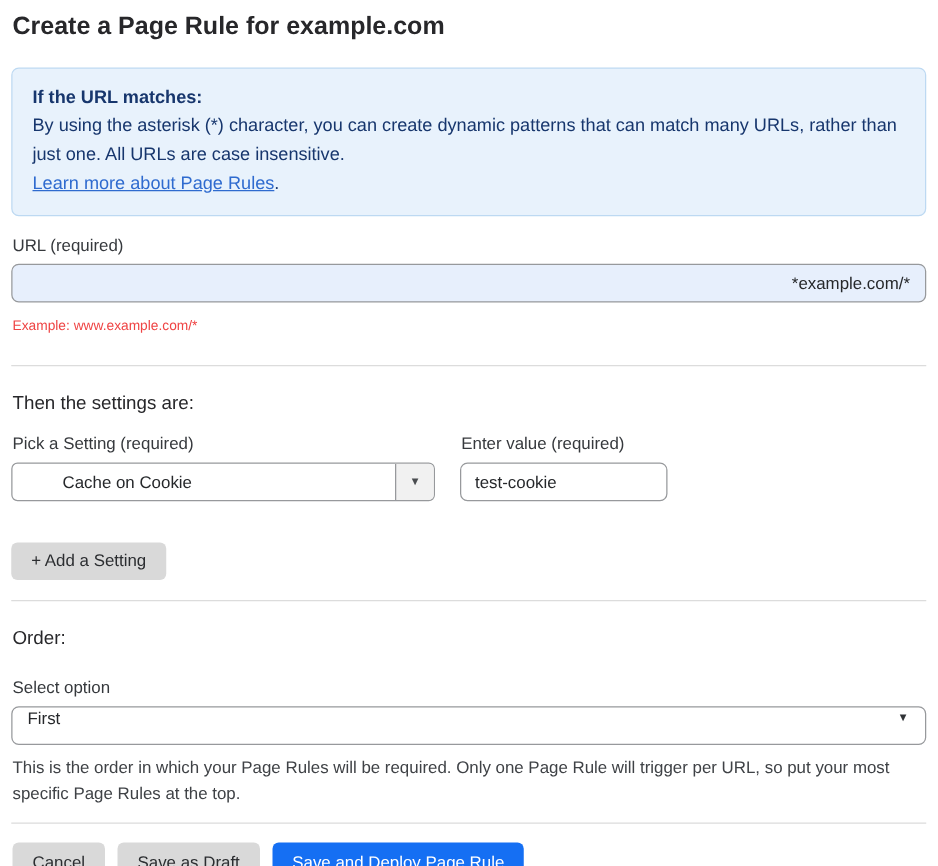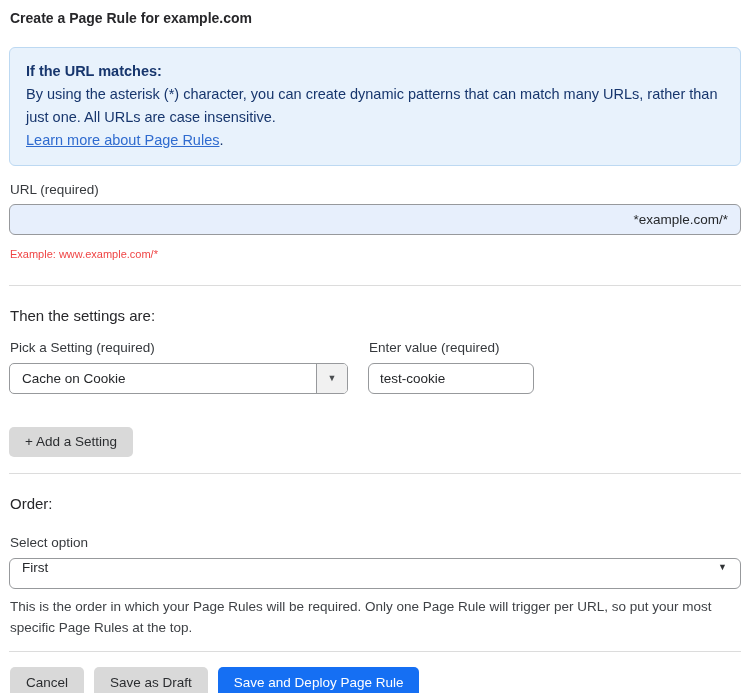--- a/index.html
+++ b/index.html
@@ -5,21 +5,21 @@
   * { margin: 0; padding: 0; box-sizing: border-box; }
   html, body { background: #ffffff; }
   body {
     width: 750px; height: 693px;
     font-family: "Liberation Sans", "DejaVu Sans", sans-serif;
     color: #2b2b2b;
     padding: 8px 9px 0 9px;
     overflow: hidden;
   }
   .page-title {
-    font-size: 14px; font-weight: bold; color: #27272a;
+    font-size: 20px; font-weight: bold; color: #27272a;
     padding: 2px 1px 0 1px;
   }
   .info-box {
     margin-top: 21px;
     background: #e8f2fc;
     border: 1px solid #bdd9f2;
     border-radius: 6px;
     padding: 12px 16px 13px 16px;
     color: #17366d;
     font-size: 14.5px;
@@ -59,20 +59,21 @@
   .col-right { margin-left: 20px; padding-top: 7px; }
   .select-widget {
     margin-top: 8px;
     width: 339px; height: 31px;
     border: 1px solid #97999c;
     border-radius: 5px;
     background: #ffffff;
     display: flex; align-items: stretch;
     cursor: pointer;
     overflow: hidden;
+    padding-left: 28px;
   }
   .select-widget .select-value {
     flex: 1; display: flex; align-items: center;
     padding: 0 12px; font-size: 13.5px; color: #26282b;
   }
   .select-widget .select-arrow-btn {
     width: 31px; background: #f1f1f1;
     border-left: 1px solid #97999c;
     display: flex; align-items: center; justify-content: center;
     font-size: 9px; color: #4a4d50;

